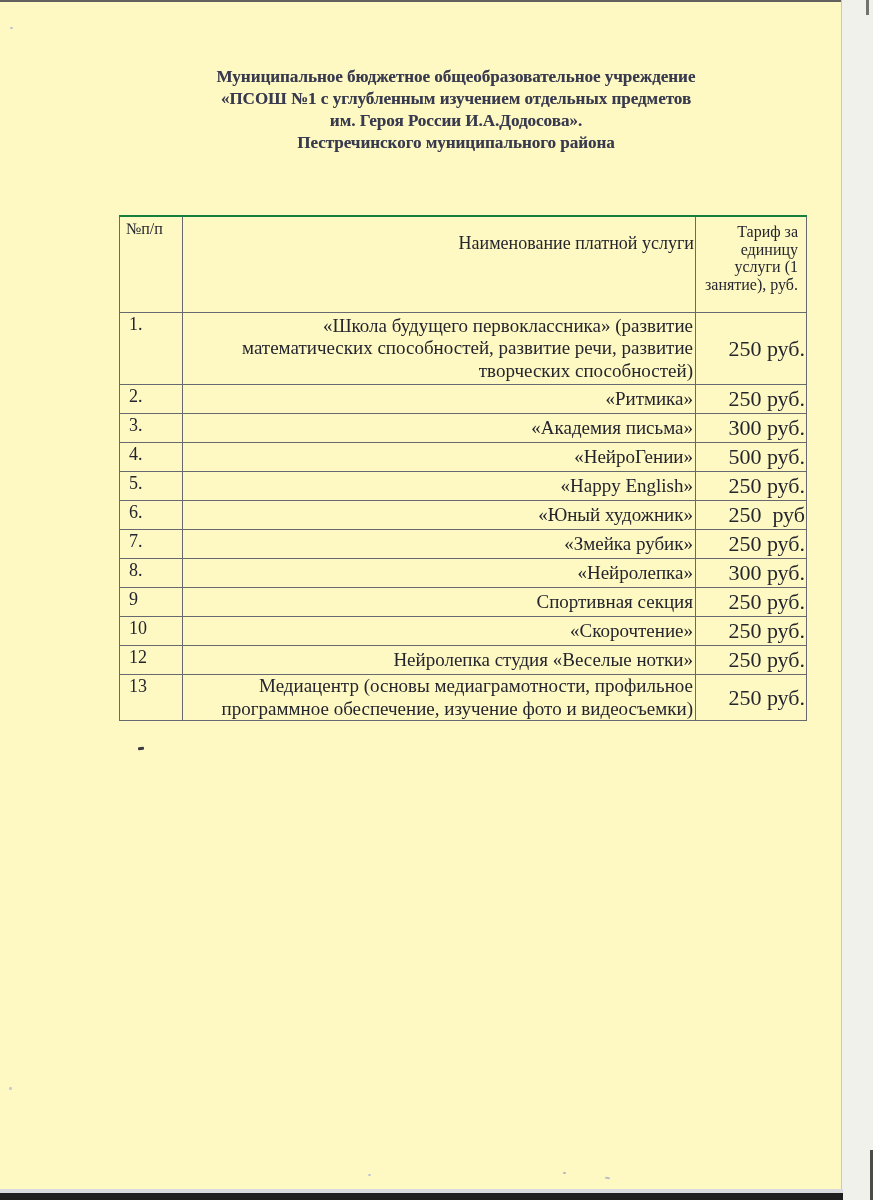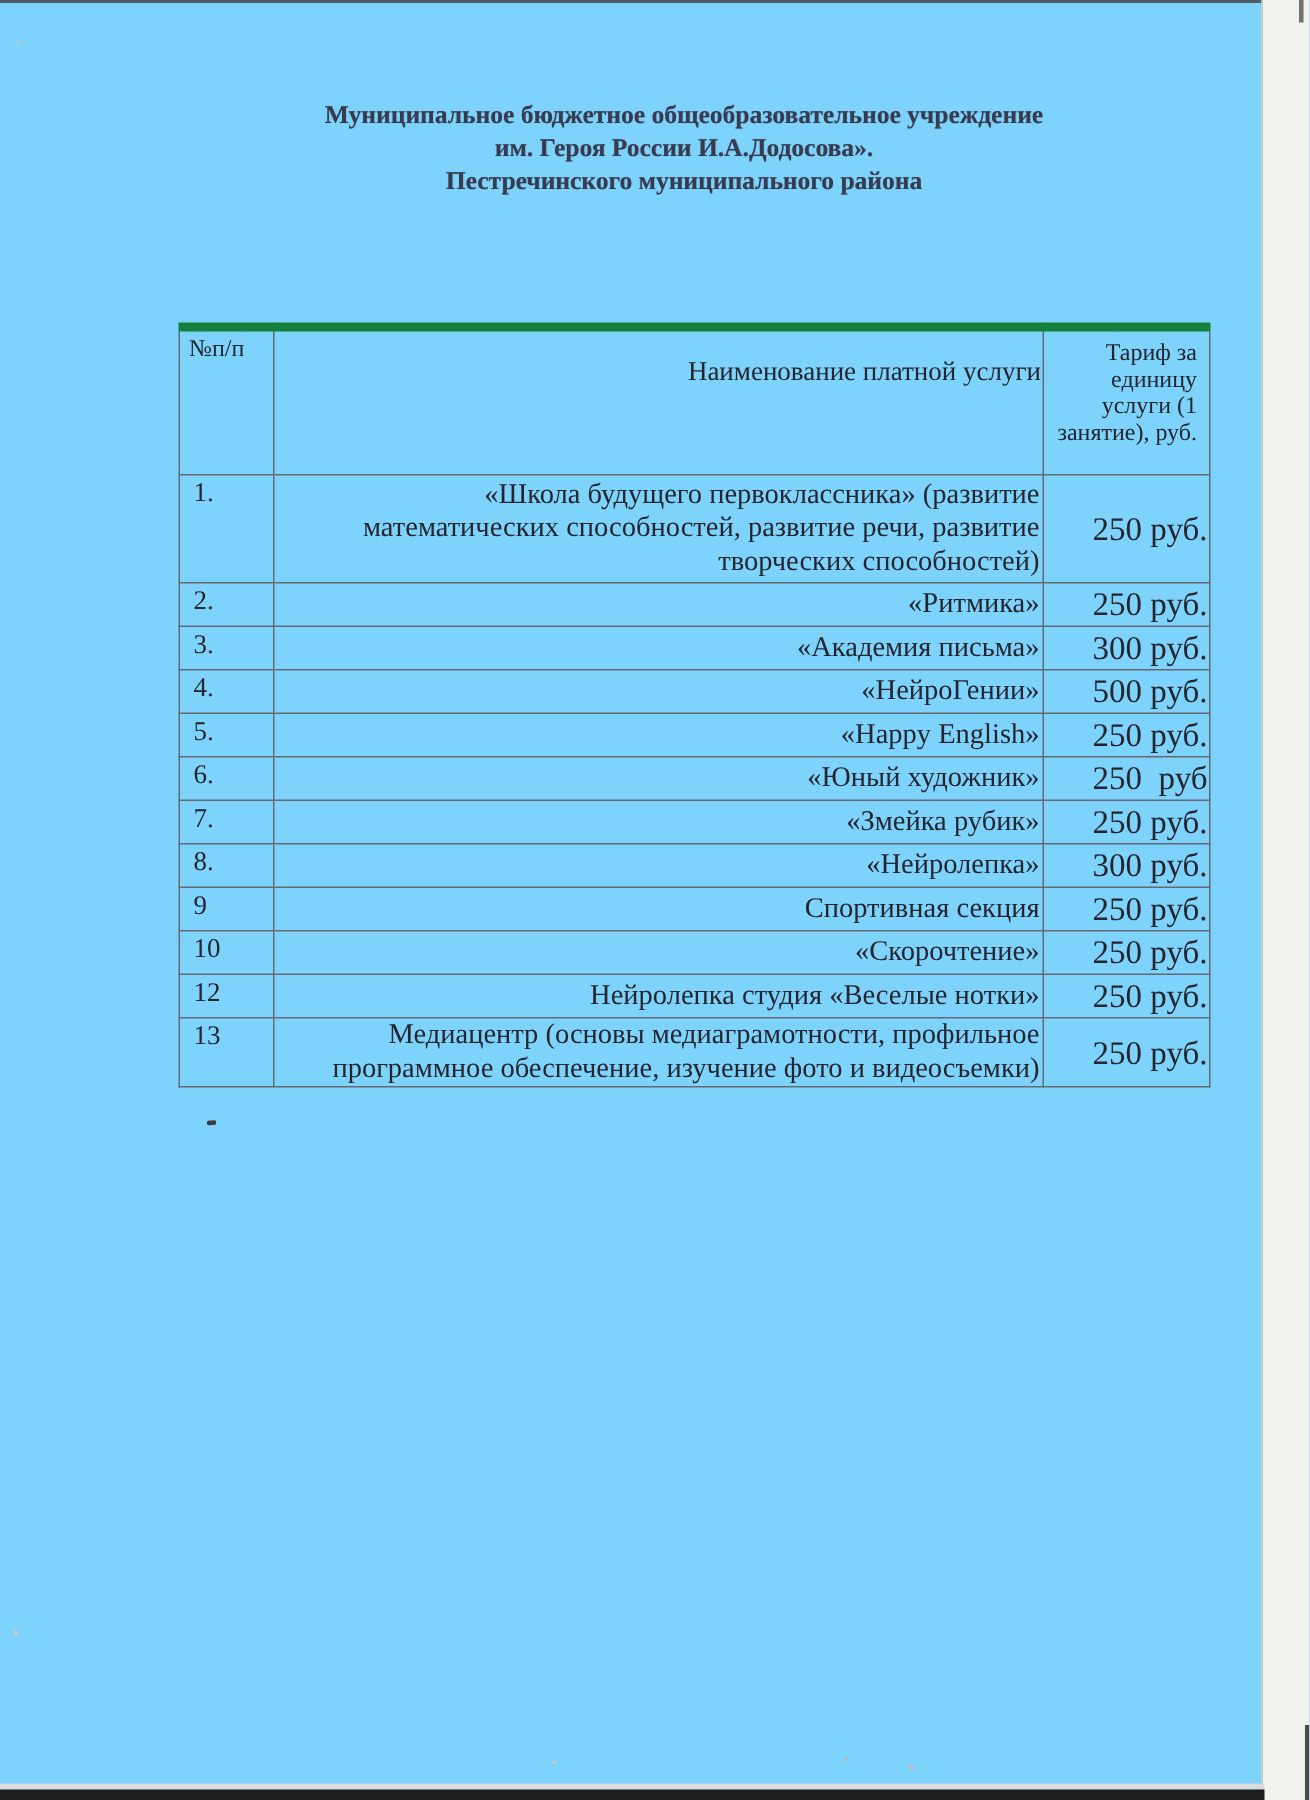--- a/index.html
+++ b/index.html
@@ -3,21 +3,21 @@
 <meta charset="utf-8">
 <style>
   html, body { margin:0; padding:0; }
   body {
     width:873px; height:1200px;
     background:#ffffff;
     font-family:"Liberation Serif","DejaVu Serif",serif;
   }
   .page {
     position:relative; width:873px; height:1200px;
-    background:#7dd3fc;
+    background:#fef9c3;
     overflow:hidden;
     color:#26262f;
   }
   
   .scan-top-line { position:absolute; left:0; top:0; width:846px; height:2px; background:#47474b; opacity:.85; }
   .scan-right-strip { position:absolute; left:841px; top:0; width:32px; height:1200px; background:#f0f1ea; border-left:1px solid #c7c8c0; }
   .scan-right-notch { position:absolute; left:866px; top:0; width:3px; height:15px; background:#73736c; }
   .scan-right-edge { position:absolute; left:870px; top:1150px; width:3px; height:50px; background:#4b4b48; }
   .scan-bottom-fade { position:absolute; left:0; top:1189px; width:843px; height:4px; background:#d9dade; }
   .scan-bottom-band { position:absolute; left:0; top:1193px; width:843px; height:7px; background:#1e1e1e; }
@@ -51,21 +51,21 @@
     width:687px; table-layout:fixed;
     border-collapse:collapse;
     font-size:19px;
     color:#25252e;
   }
   .services-table th, .services-table td {
     border:1px solid #686870;
     overflow:hidden;
   }
   .services-table { border:1px solid #54545c; }
-  .services-table thead tr { border-top:6px solid #15803d; }
+  .services-table thead tr { border-top:2px solid #15803d; }
   .services-table tbody td { border-top-color:#7e7e86; }
 
   th { font-weight:normal; }
   th.col-num {
     vertical-align:top; text-align:left;
     padding:3px 0 0 6px; font-size:16px; height:92px;
   }
   th.col-name {
     vertical-align:top; text-align:right;
     padding-top:16px; font-size:18px;
@@ -111,20 +111,21 @@
   <div class="scan-bottom-band"></div>
   <div class="speck speck-1"></div>
   <div class="speck speck-2"></div>
   <div class="speck speck-3"></div>
   <div class="speck speck-4"></div>
   <div class="speck speck-5"></div>
   <div class="speck speck-6"></div>
 
   <div class="doc-header">
     <div>Муниципальное бюджетное общеобразовательное учреждение</div>
+    <div>«ПСОШ №1 с углубленным изучением отдельных предметов</div>
     <div>им. Героя России И.А.Додосова».</div>
     <div>Пестречинского муниципального района</div>
   </div>
 
 
   <table class="services-table">
     <colgroup>
       <col style="width:63px">
       <col style="width:513px">
       <col style="width:111px">

